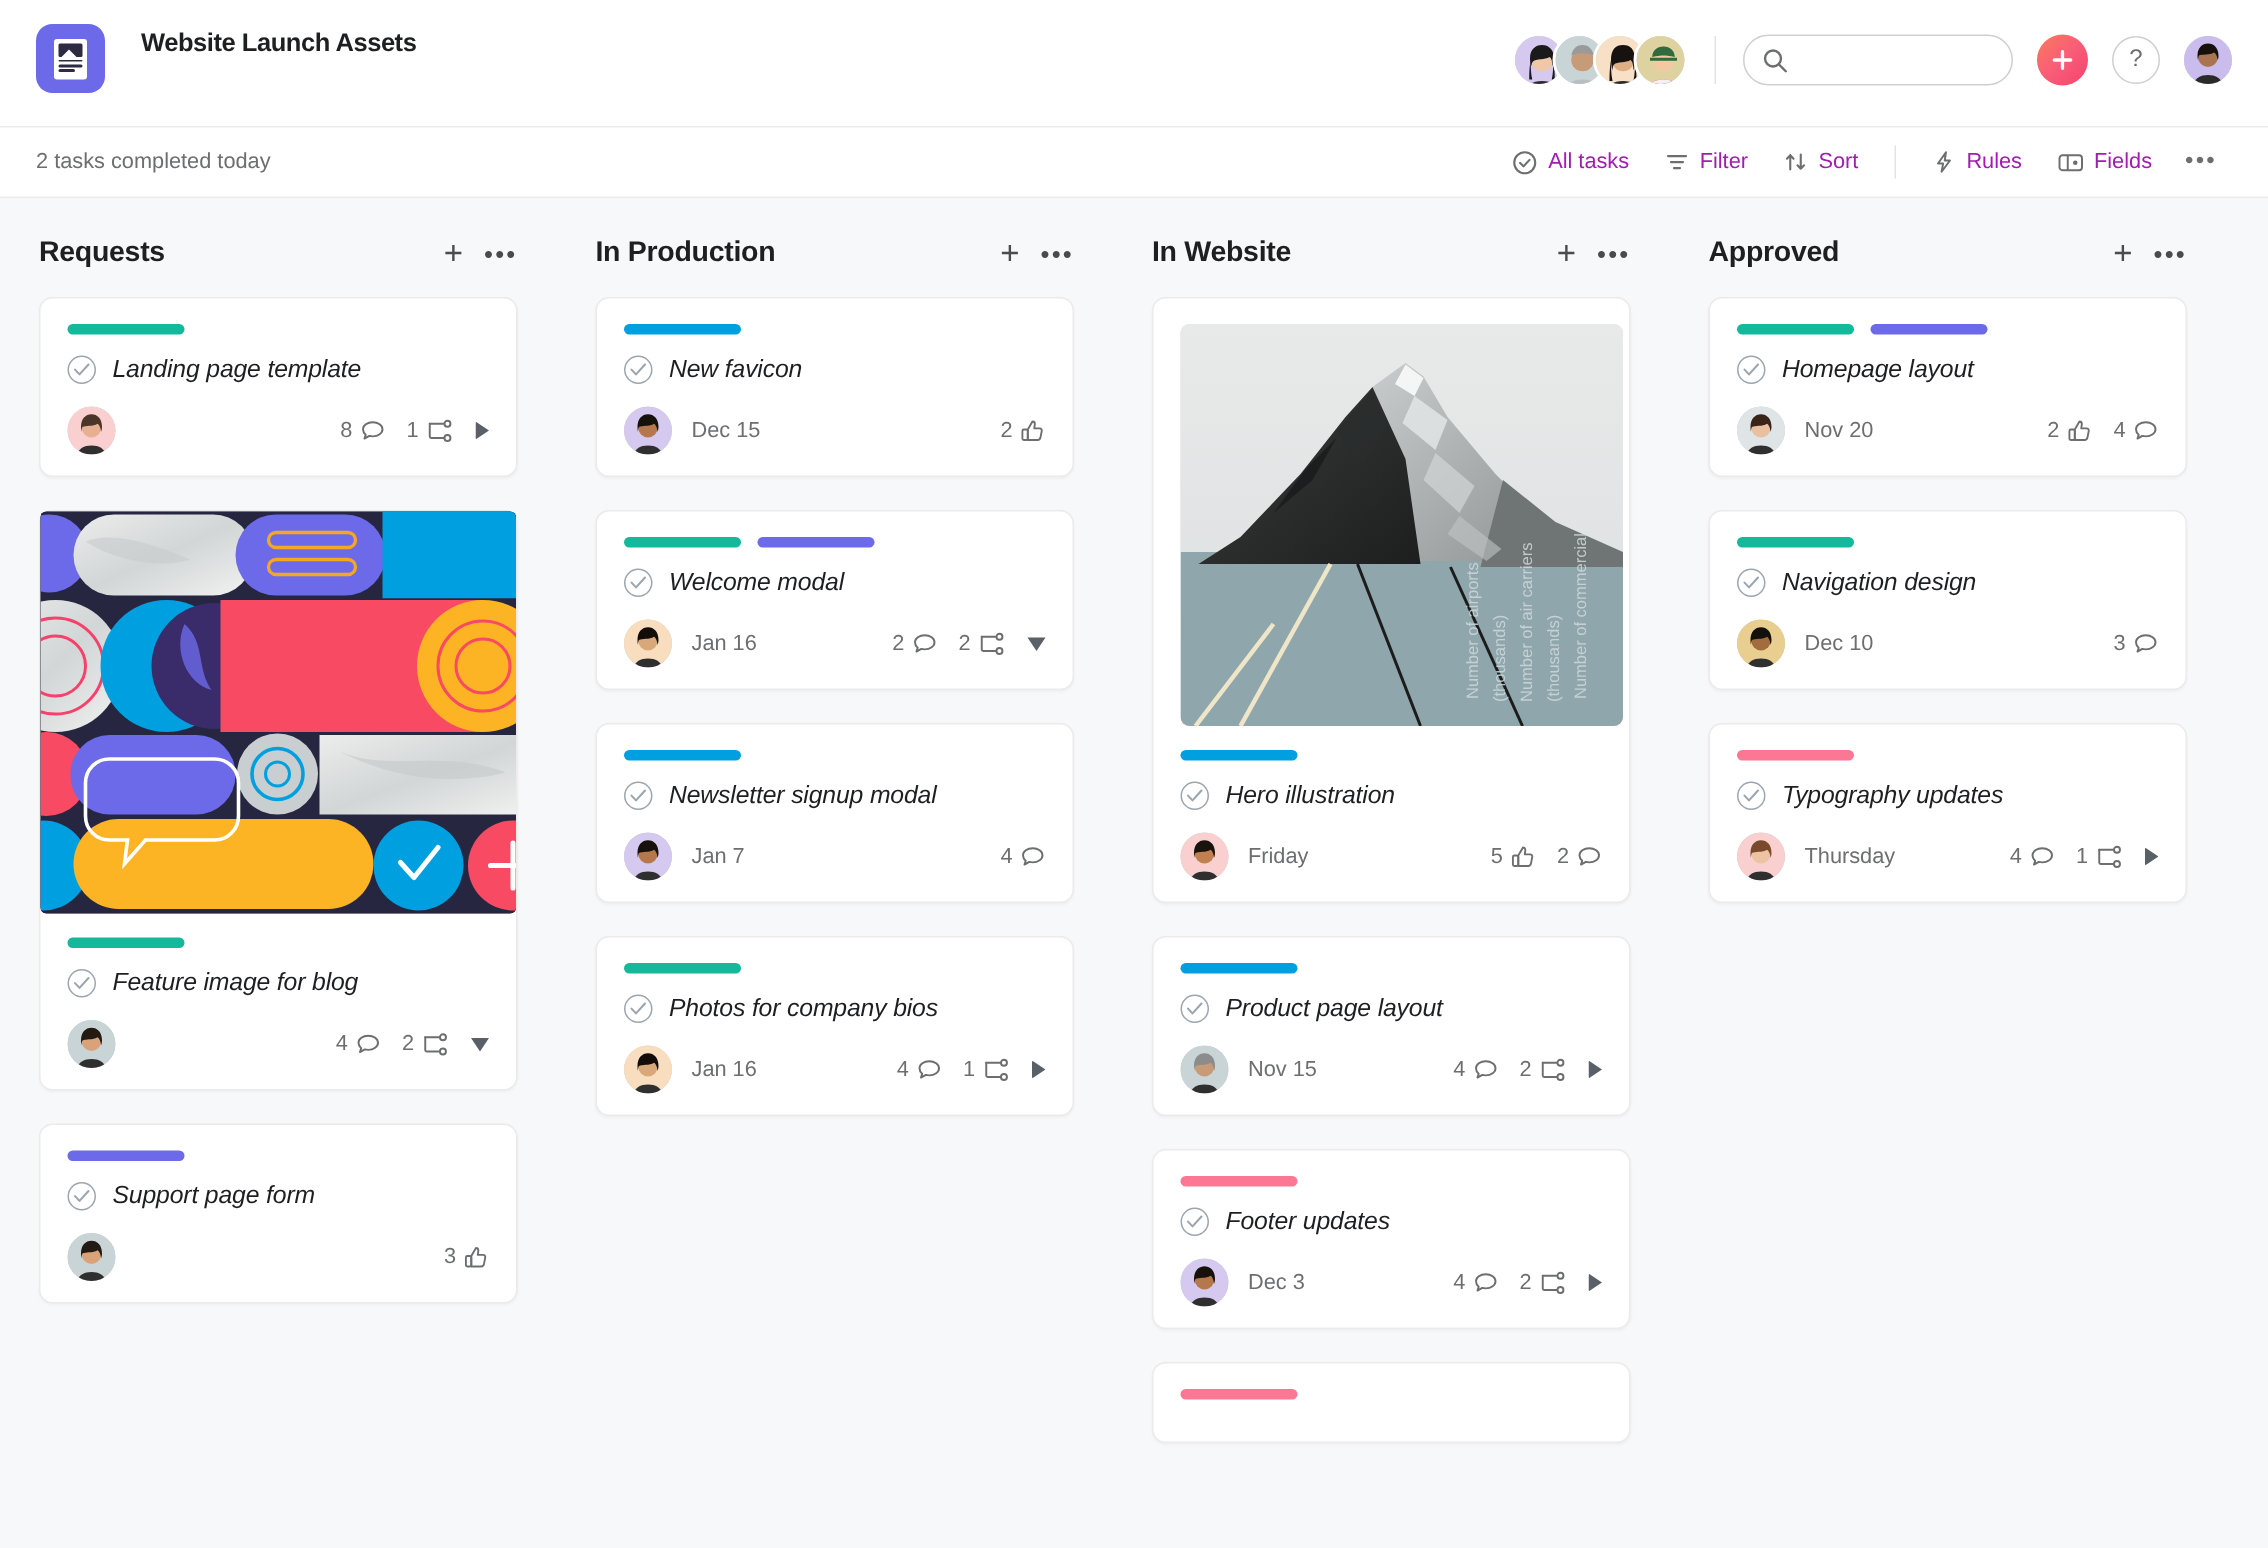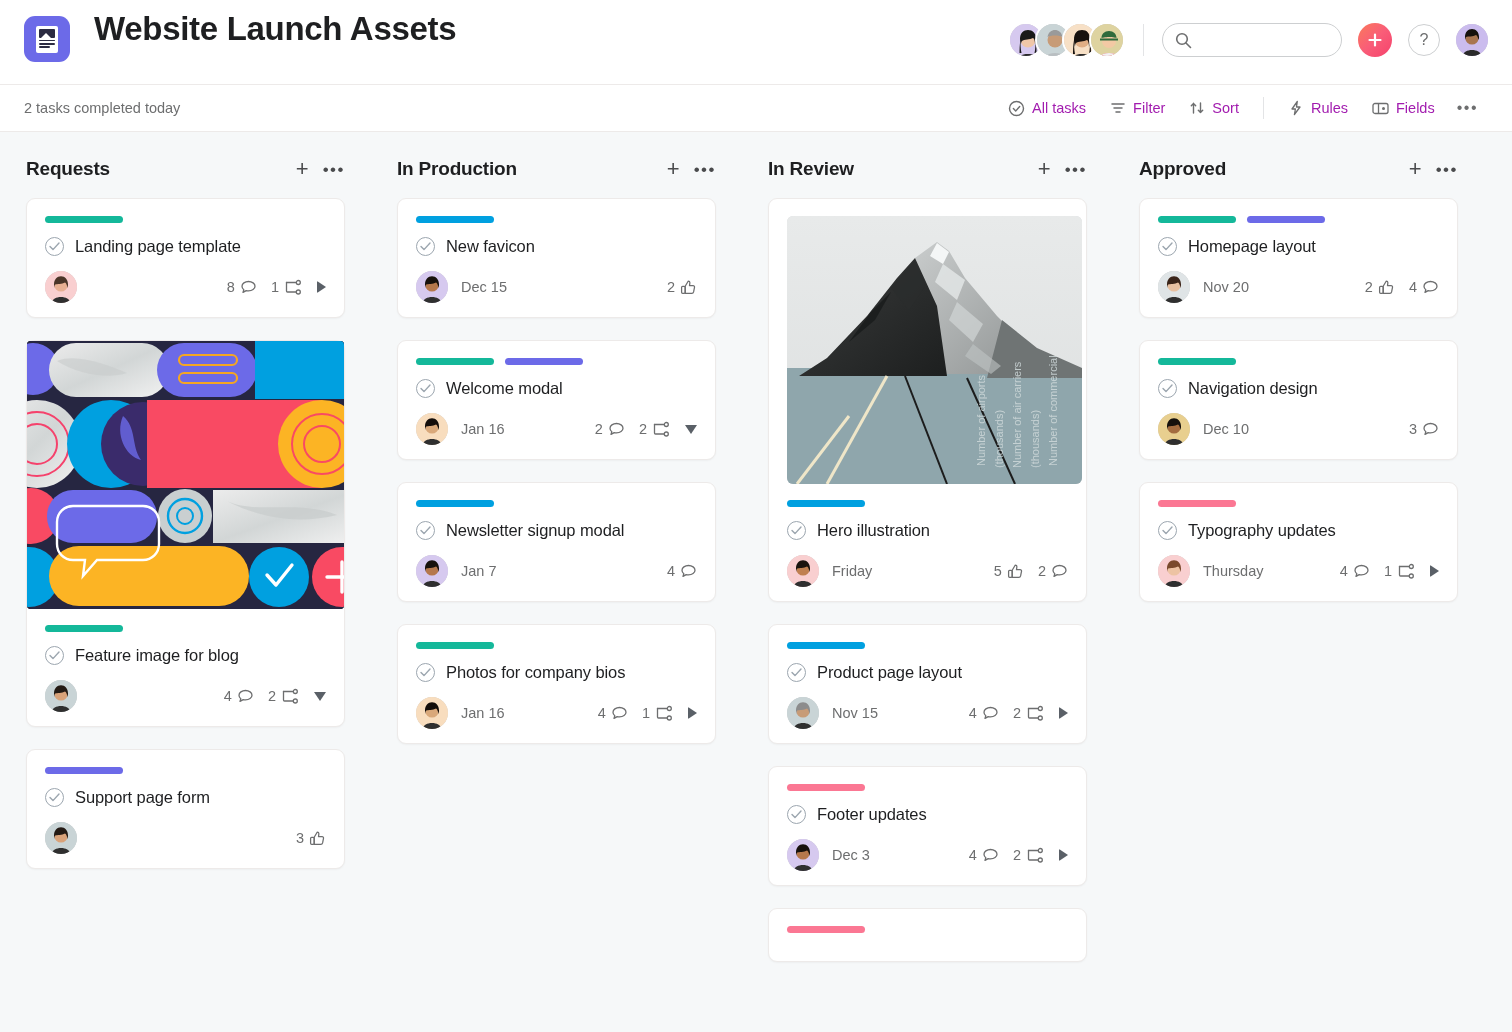--- a/index.html
+++ b/index.html
@@ -50,21 +50,21 @@
     border-left: 5px solid transparent;
     border-right: 5px solid transparent;
     border-bottom: 5px solid #fff;
   }
   .logo-lines { width: 16px; display: flex; flex-direction: column; gap: 1.5px; }
   .logo-line { height: 1.8px; background: #2b2b42; width: 100%; border-radius: 1px; }
   .logo-line.short { width: 70%; }
 
   .title-block { margin-left: 24px; padding-top: 2px; }
   .project-title {
-    font-size: 33px; font-weight: bold; color: #1e1f21;
+    font-size: 17px; font-weight: bold; color: #1e1f21;
     letter-spacing: -0.3px; line-height: 30px;
   }
   .tabs { display: flex; gap: 26px; margin-top: 7px; }
   .tab {
     font-size: 15px; color: #6d6e6f; cursor: pointer;
     padding-bottom: 10px; position: relative; line-height: 18px;
   }
   .tab.active { color: #6c6ae8; font-weight: bold; }
   .tab.active::after {
     content: ""; position: absolute;
@@ -168,21 +168,21 @@
     border: 1px solid #edeae9;
     border-radius: 9px;
     box-shadow: 0 1px 2px rgba(0,0,0,0.04);
     padding: 17px 18px 14px 18px;
     margin-bottom: 22px;
     cursor: pointer;
   }
   .card.has-media { padding-top: 17px; }
   .tag-row { display: flex; gap: 11px; margin-bottom: 14px; }
   .tag { height: 7px; width: 78px; border-radius: 4px; }
-  .card-title-row { display: flex; align-items: center; gap: 11px; margin-bottom: 15px; }
+  .card-title-row { display: flex; align-items: center; gap: 11px; margin-bottom: 15px; font-style: italic; }
   .check-circle {
     width: 19px; height: 19px; border-radius: 50%;
     border: 1.4px solid #9ca6af;
     display: flex; align-items: center; justify-content: center;
     flex: none;
   }
   .card-title { font-size: 16.5px; color: #1e1f21; letter-spacing: -0.1px; }
   .card-footer { display: flex; align-items: center; min-height: 32px; }
   .card-due { font-size: 14.5px; color: #6d6e6f; margin-left: 13px; }
   .meta-group { margin-left: auto; display: flex; align-items: center; gap: 14px; }
@@ -713,21 +713,21 @@
                 </svg>
               </span>
             </span>
             <span class="caret-right"></span>
           </div>
         </div>
       </div>
     </div>
     <div class="column">
       <div class="col-header">
-        <div class="col-title">In Review</div>
+        <div class="col-title">In Website</div>
         <div class="col-actions">
           <div class="col-plus">+</div>
           <div class="col-dots">•••</div>
         </div>
       </div>
       <div class="card has-media">
         <div class="media-photo">
           <svg width="295" height="268" viewBox="0 0 295 268" preserveAspectRatio="none">
             <defs>
               <linearGradient id="sky" x1="0" y1="0" x2="0" y2="1">

